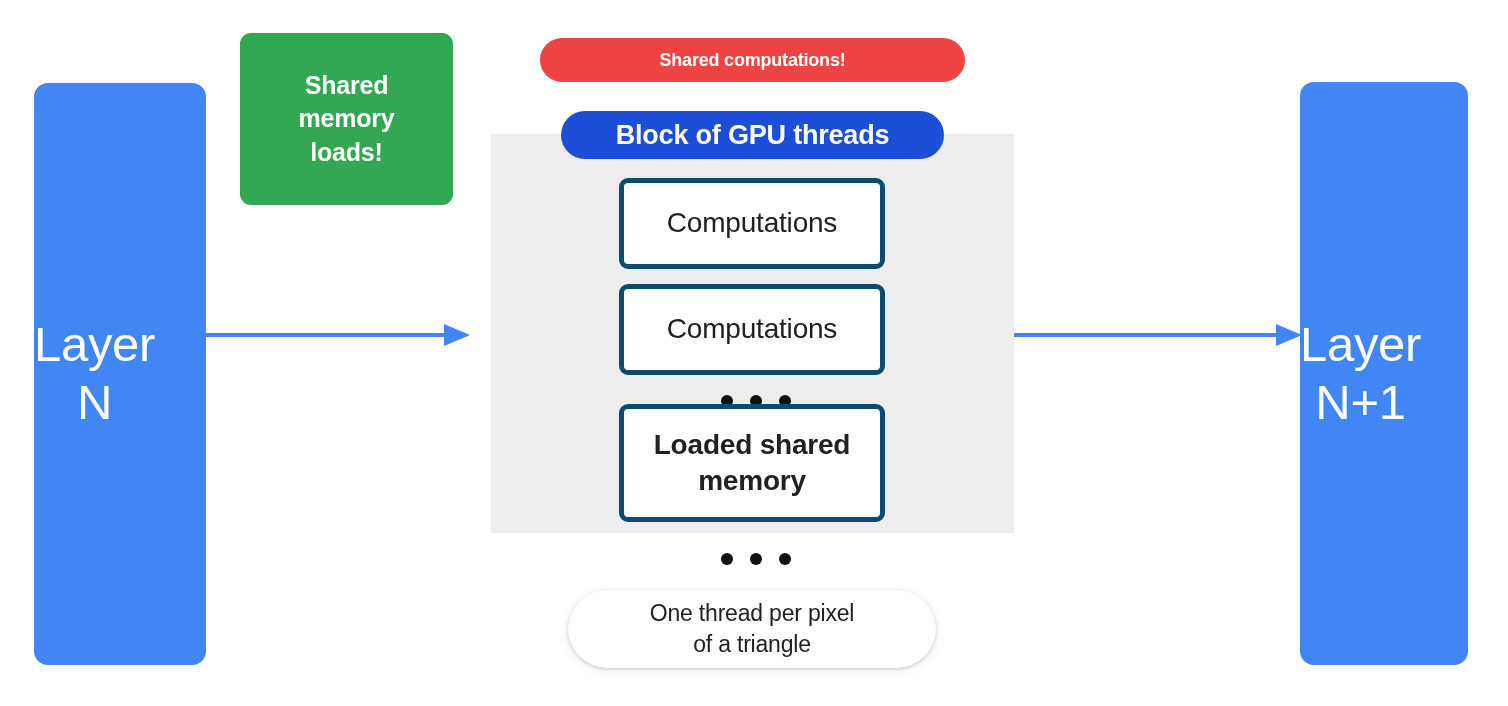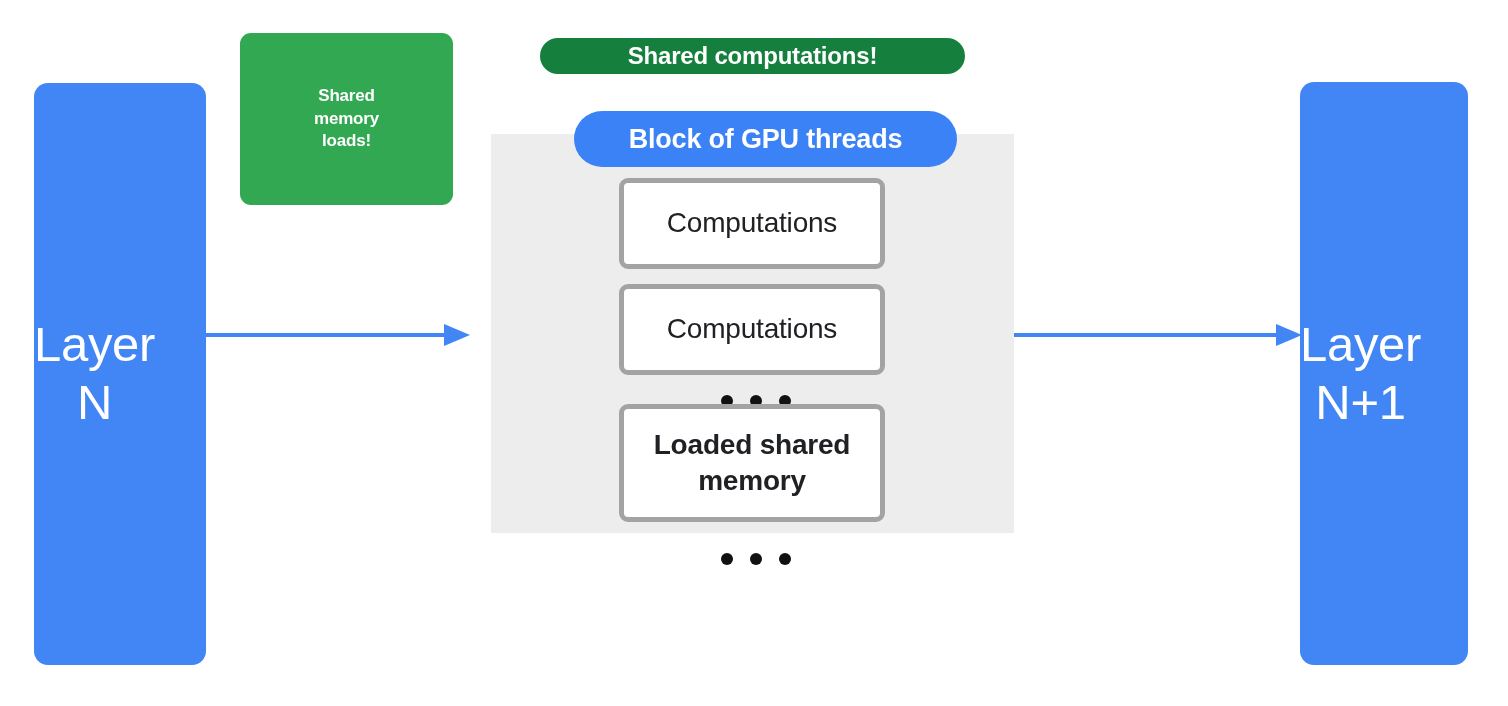--- a/index.html
+++ b/index.html
@@ -36,21 +36,21 @@
   }
   #layer-n-box   { left: 34px;   top: 83px; width: 172px; height: 582px; }
   #layer-np1-box { left: 1300px; top: 82px; width: 168px; height: 583px; }
 
   
   .green-card {
     position: absolute;
     background: #33A852;
     border-radius: 11px;
     color: #ffffff;
-    font-size: 17px;
+    font-size: 25px;
     font-weight: bold;
     line-height: 1.33;
     text-align: center;
     display: flex;
     align-items: center;
     justify-content: center;
     white-space: pre-line;
     letter-spacing: -0.2px;
   }
   #shared-memory-loads-card { left: 240px;  top: 33px; width: 213px; height: 172px; }
@@ -62,45 +62,45 @@
     border-radius: 999px;
     color: #ffffff;
     font-weight: bold;
     text-align: center;
     display: flex;
     align-items: center;
     justify-content: center;
     letter-spacing: -0.2px;
   }
   #shared-computations-pill {
-    left: 540px; top: 38px; width: 425px; height: 36px;
-    background: #15803d;
-    font-size: 24px;
+    left: 540px; top: 38px; width: 425px; height: 44px;
+    background: #ef4444;
+    font-size: 18px;
   }
   #block-of-gpu-threads-pill {
-    left: 574px; top: 111px; width: 383px; height: 56px;
-    background: #3b82f6;
+    left: 561px; top: 111px; width: 383px; height: 48px;
+    background: #1d4ed8;
     font-size: 27px;
   }
 
   
   #gpu-block-region {
     position: absolute;
     left: 491px;
     top: 134px;
     width: 523px;
     height: 399px;
     background: #EDEDED;
   }
 
   
   .thread-box {
     position: absolute;
     background: #ffffff;
-    border: 5px solid #a3a3a3;
+    border: 5px solid #0c4a6e;
     border-radius: 9px;
     box-sizing: border-box;
     display: flex;
     align-items: center;
     justify-content: center;
     color: #202124;
     font-size: 28px;
     line-height: 1.3;
     text-align: center;
     white-space: pre-line;
@@ -206,20 +206,24 @@
     <span>Loaded shared
 memory</span>
   </div>
 
   <div class="dots" id="dots-outer">
     <span class="dot"></span>
     <span class="dot"></span>
     <span class="dot"></span>
   </div>
 
+  <div id="thread-caption-bubble">
+    <span>One thread per pixel
+of a triangle</span>
+  </div>
 
 
   <div class="arrow" id="arrow-right">
     <svg width="288" height="26" viewBox="0 0 288 26">
       <line x1="0" y1="13" x2="264" y2="13" stroke="#4285F4" stroke-width="4"></line>
       <polygon points="262,2 288,13 262,24" fill="#4285F4"></polygon>
     </svg>
   </div>
 
   <div class="layer-box" id="layer-np1-box">

